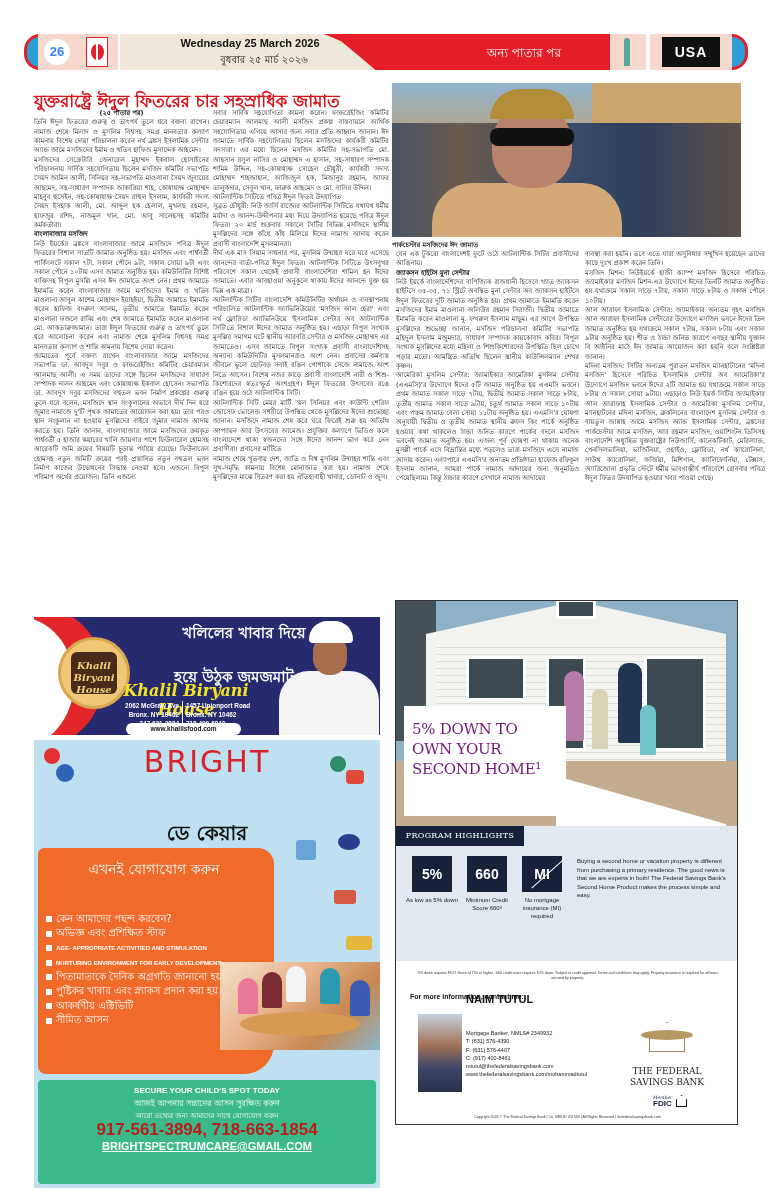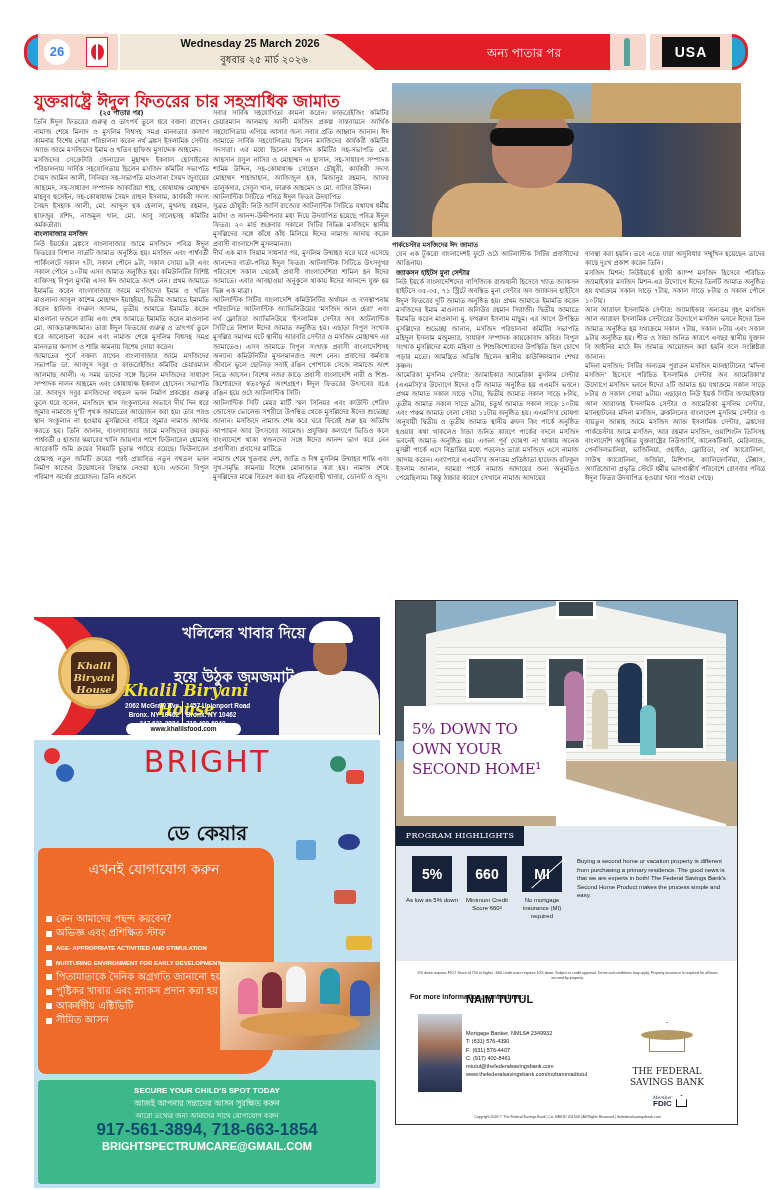--- a/index.html
+++ b/index.html
@@ -79,22 +79,22 @@
   .ad-bright li.en { font: bold 6px "Liberation Sans", sans-serif; }
   .ad-bright li .sq { display: inline-block; width: 6px; height: 6px; background: #fff; margin-right: 4px; flex: none; }
   .ad-bright .kids-photo { position: absolute; left: 186px; top: 222px; width: 160px; height: 88px; background: linear-gradient(135deg,#f4e1c6 0%,#e8b18a 40%,#c7874f 70%,#8ab6c9 100%); }
   .ad-bright .kids-photo .table { position: absolute; left: 20px; top: 50px; width: 120px; height: 24px; border-radius: 50%; background: #d89a52; }
   .ad-bright .kids-photo .kid { position: absolute; width: 20px; height: 36px; border-radius: 10px 10px 2px 2px; }
   .ad-bright .deco { position: absolute; border-radius: 50%; }
   .ad-bright .green { position: absolute; left: 4px; top: 340px; width: 338px; height: 104px; background: #3cb98a; border-radius: 4px; }
   .ad-bright .g1 { position: absolute; left: 0; width: 346px; top: 346px; text-align: center; color: #fff; font: bold 8px "Liberation Sans", sans-serif; }
   .ad-bright .g2 { position: absolute; left: 0; width: 346px; top: 357px; text-align: center; color: #fff; font-size: 8px; }
   .ad-bright .g3 { position: absolute; left: 0; width: 346px; top: 370px; text-align: center; color: #fff; font-size: 7px; }
-  .ad-bright .g4 { position: absolute; left: 0; width: 346px; top: 380px; text-align: center; color: #0c4a6e; font: bold 17px "Liberation Sans", sans-serif; }
-  .ad-bright .g5 { position: absolute; left: 0; width: 346px; top: 400px; text-align: center; color: #fff; font: bold 11px "Liberation Sans", sans-serif; }
+  .ad-bright .g4 { position: absolute; left: 0; width: 346px; top: 380px; text-align: center; color: #b91c1c; font: bold 17px "Liberation Sans", sans-serif; }
+  .ad-bright .g5 { position: absolute; left: 0; width: 346px; top: 400px; text-align: center; color: #fff; font: bold 11px "Liberation Sans", sans-serif; text-decoration: underline; }
 
   
   .ad-fsb { position: absolute; left: 395px; top: 600px; width: 343px; height: 525px; background: #fff; border: 1px solid #333; overflow: hidden; }
   .ad-fsb .house { position: absolute; left: 0; top: 0; width: 343px; height: 225px; background: #8fb1c8; }
   .ad-fsb .house .roof { position: absolute; left: 30px; top: 0; width: 300px; height: 110px; background: #f2f2ee; clip-path: polygon(50% 0, 100% 30%, 100% 100%, 0 100%, 0 30%); }
   .ad-fsb .house .wall { position: absolute; left: 40px; top: 40px; width: 290px; height: 120px; background: repeating-linear-gradient(180deg,#f4f4f0 0,#f4f4f0 6px,#dcdcd6 6px,#dcdcd6 7px); }
   .ad-fsb .house .win { position: absolute; background: #3c4a52; border: 3px solid #fff; }
   .ad-fsb .house .deck { position: absolute; left: 0; top: 160px; width: 343px; height: 65px; background: #c3ad8e; }
   .ad-fsb .house .nb { position: absolute; left: 0; top: 0; width: 40px; height: 140px; background: #46525a; }
   .ad-fsb .house .person { position: absolute; border-radius: 10px 10px 2px 2px; }

